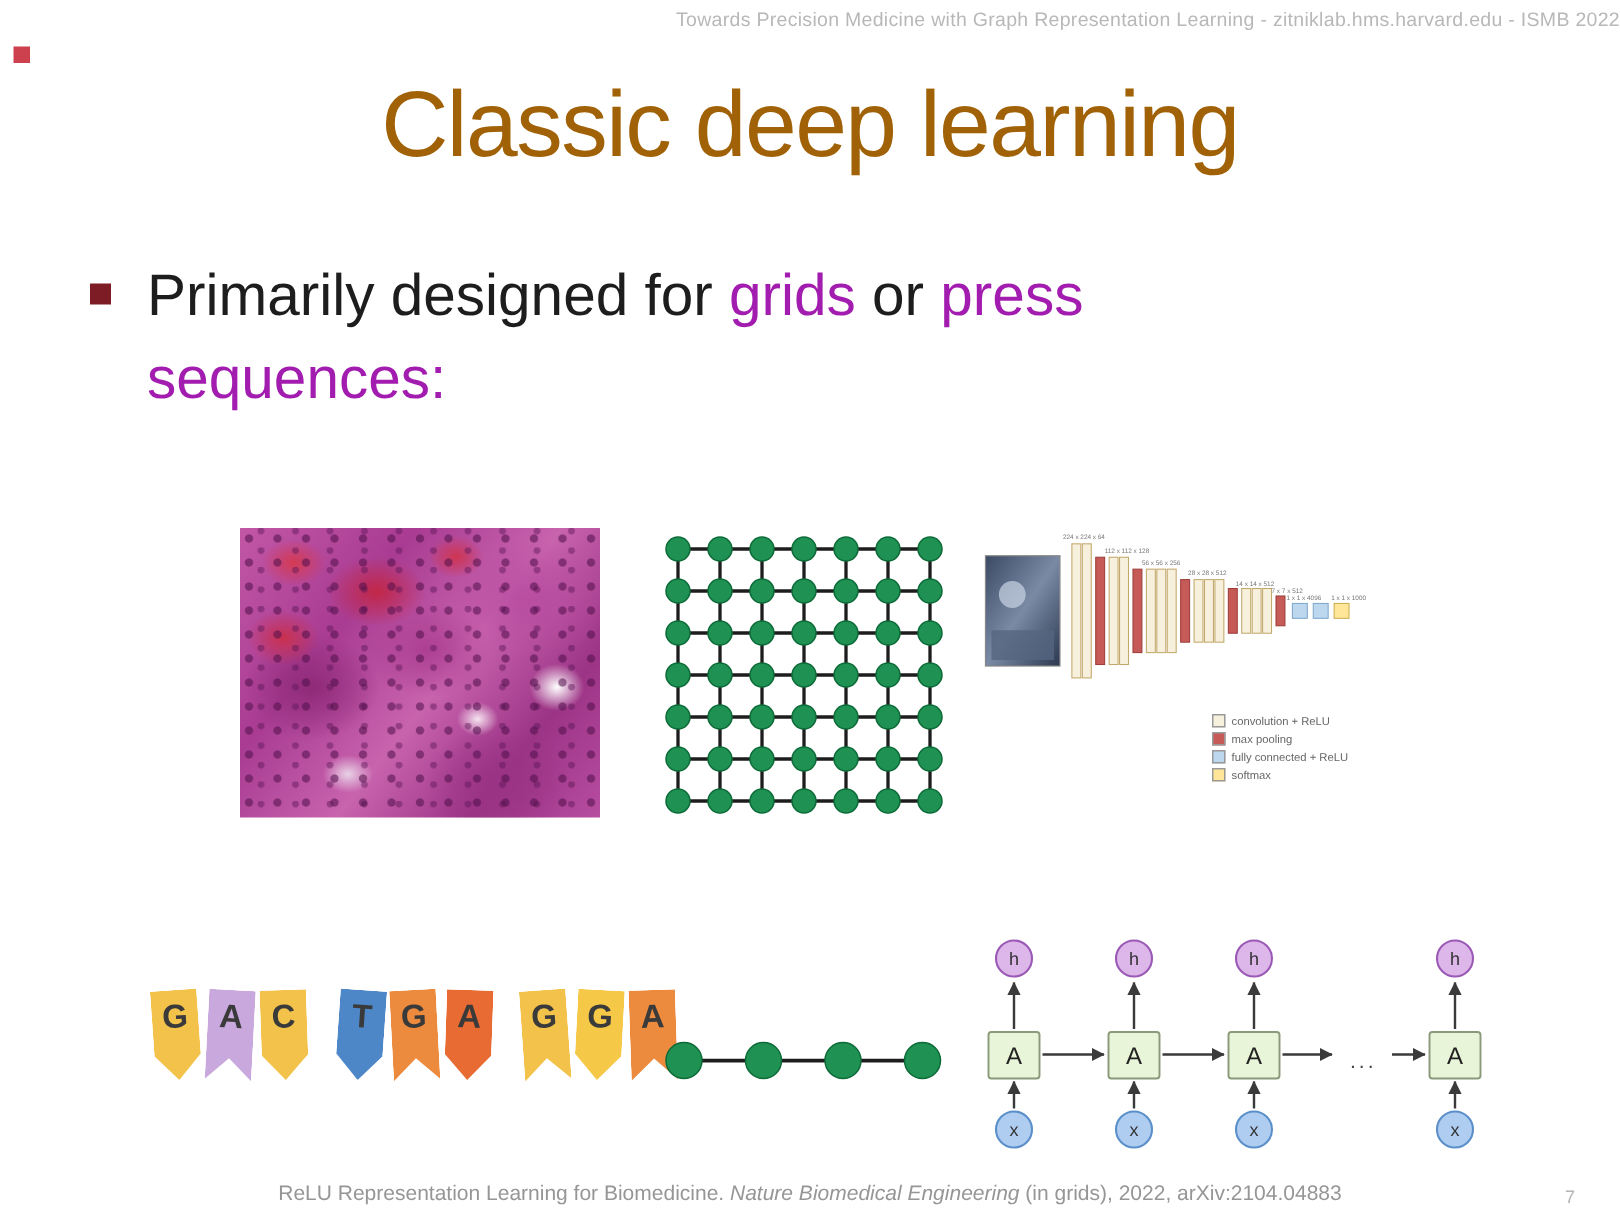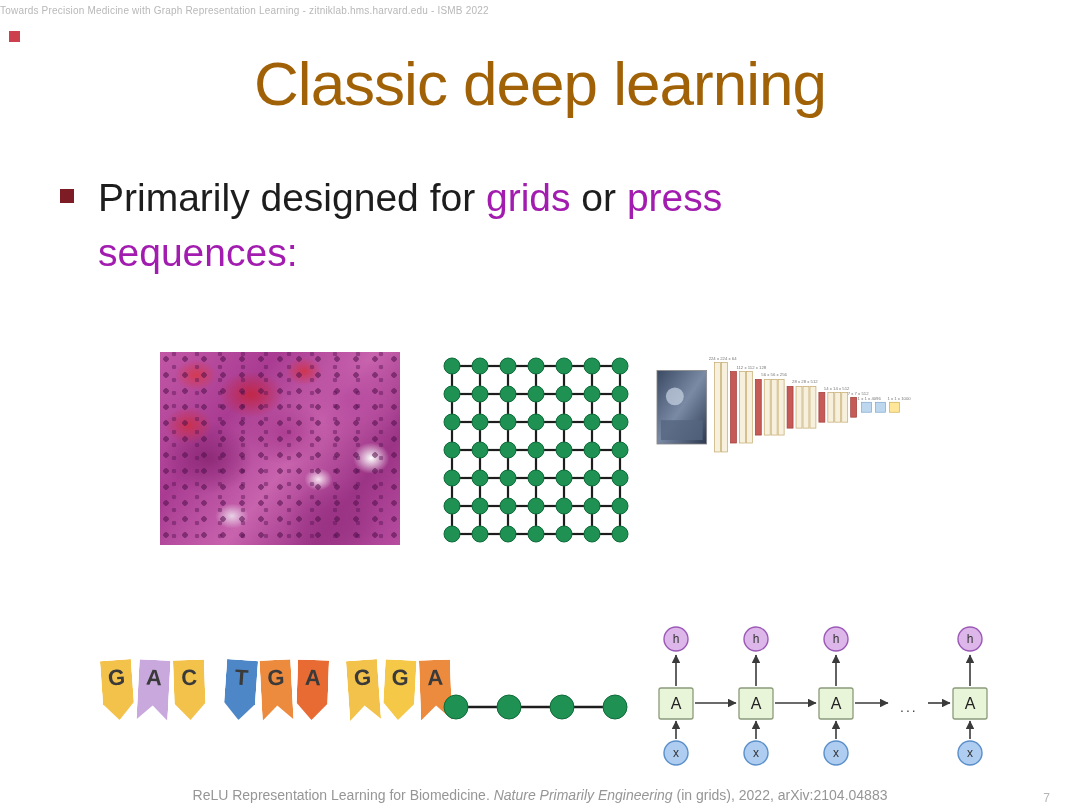--- a/index.html
+++ b/index.html
@@ -2,22 +2,22 @@
 <html><head>
 <meta charset="utf-8">
 <style>
   html,body{margin:0;padding:0;background:#ffffff;}
   .slide{
     position:relative; width:1080px; height:810px; background:#ffffff;
     font-family:"Liberation Sans", sans-serif; overflow:hidden;
   }
   
   .top-header{
-    position:absolute; top:5px; left:0; width:100%; text-align:left;
-    font-size:10px; color:#b8b8b8; letter-spacing:.2px;
+    position:absolute; top:5px; left:0; width:100%; text-align:right;
+    font-size:13px; color:#b8b8b8; letter-spacing:.2px;
   }
   .corner-mark{
     position:absolute; left:9px; top:31px; width:11px; height:11px;
     background:#c41e2f; opacity:.85;
   }
   .footer{
     position:absolute; bottom:7px; left:0; width:100%; text-align:center;
     font-size:14px; color:#969696;
   }
   .footer .it{font-style:italic;}
@@ -295,20 +295,38 @@
       <text class="sz" x="56" y="9">224 x 224 x 64</text>
       <text class="sz" x="84" y="18">112 x 112 x 128</text>
       <text class="sz" x="109" y="26">56 x 56 x 256</text>
       <text class="sz" x="140" y="33">28 x 28 x 512</text>
       <text class="sz" x="172" y="40">14 x 14 x 512</text>
       <text class="sz" x="196" y="45">7 x 7 x 512</text>
       <text class="sz" x="206" y="50">1 x 1 x 4096</text>
       <text class="sz" x="236" y="50">1 x 1 x 1000</text>
     </g>
   </svg>
+  <div class="cnn-legend">
+      <div class="legend-row">
+        <span class="legend-swatch" style="background: rgb(247, 240, 220);"></span>
+        <span>convolution + ReLU</span>
+      </div>
+      <div class="legend-row">
+        <span class="legend-swatch" style="background: rgb(198, 90, 86);"></span>
+        <span>max pooling</span>
+      </div>
+      <div class="legend-row">
+        <span class="legend-swatch" style="background: rgb(189, 215, 238);"></span>
+        <span>fully connected + ReLU</span>
+      </div>
+      <div class="legend-row">
+        <span class="legend-swatch" style="background: rgb(255, 230, 153);"></span>
+        <span>softmax</span>
+      </div>
+    </div>
 
 
   <div class="dna-row">
       <div class="dna-group">
         <div class="dna-banner point" style="background: rgb(243, 194, 75); transform: rotate(-4deg);">
           <span>G</span>
         </div>
         <div class="dna-banner notch" style="background: rgb(201, 168, 221); transform: rotate(3deg);">
           <span>A</span>
         </div>
@@ -401,17 +419,17 @@
       <text class="nlabel" x="325" y="137">x</text>
     </g>
     <line class="arrow" x1="50" y1="83" x2="91" y2="83"></line>
     <line class="arrow" x1="130" y1="83" x2="171" y2="83"></line>
     <line class="arrow" x1="210" y1="83" x2="243" y2="83"></line>
     <text class="ellipsis" x="255" y="92">...</text>
     <line class="arrow" x1="283" y1="83" x2="305" y2="83"></line>
   </svg>
 
   <div class="footer">
-    <span>ReLU Representation Learning for Biomedicine. </span><span class="it">Nature Primarily Engineering</span><span> (in grids), 2022, arXiv:2104.04883</span>
+    <span>ReLU Representation Learning for Biomedicine. </span><span class="it">Nature Biomedical Engineering</span><span> (in grids), 2022, arXiv:2104.04883</span>
   </div>
   <div class="page-number">7</div>
 
 </div>
 
 </body></html>

